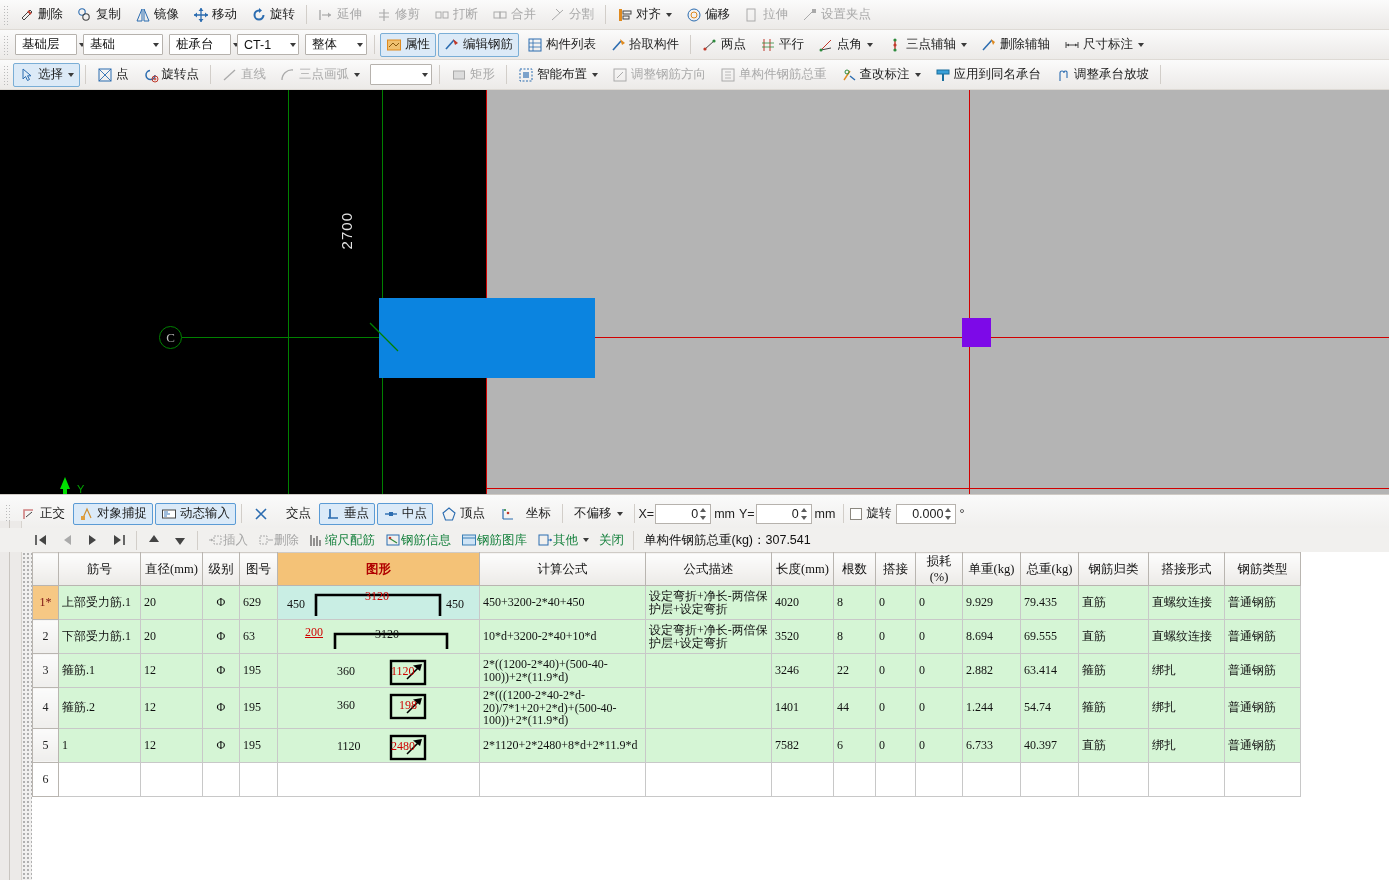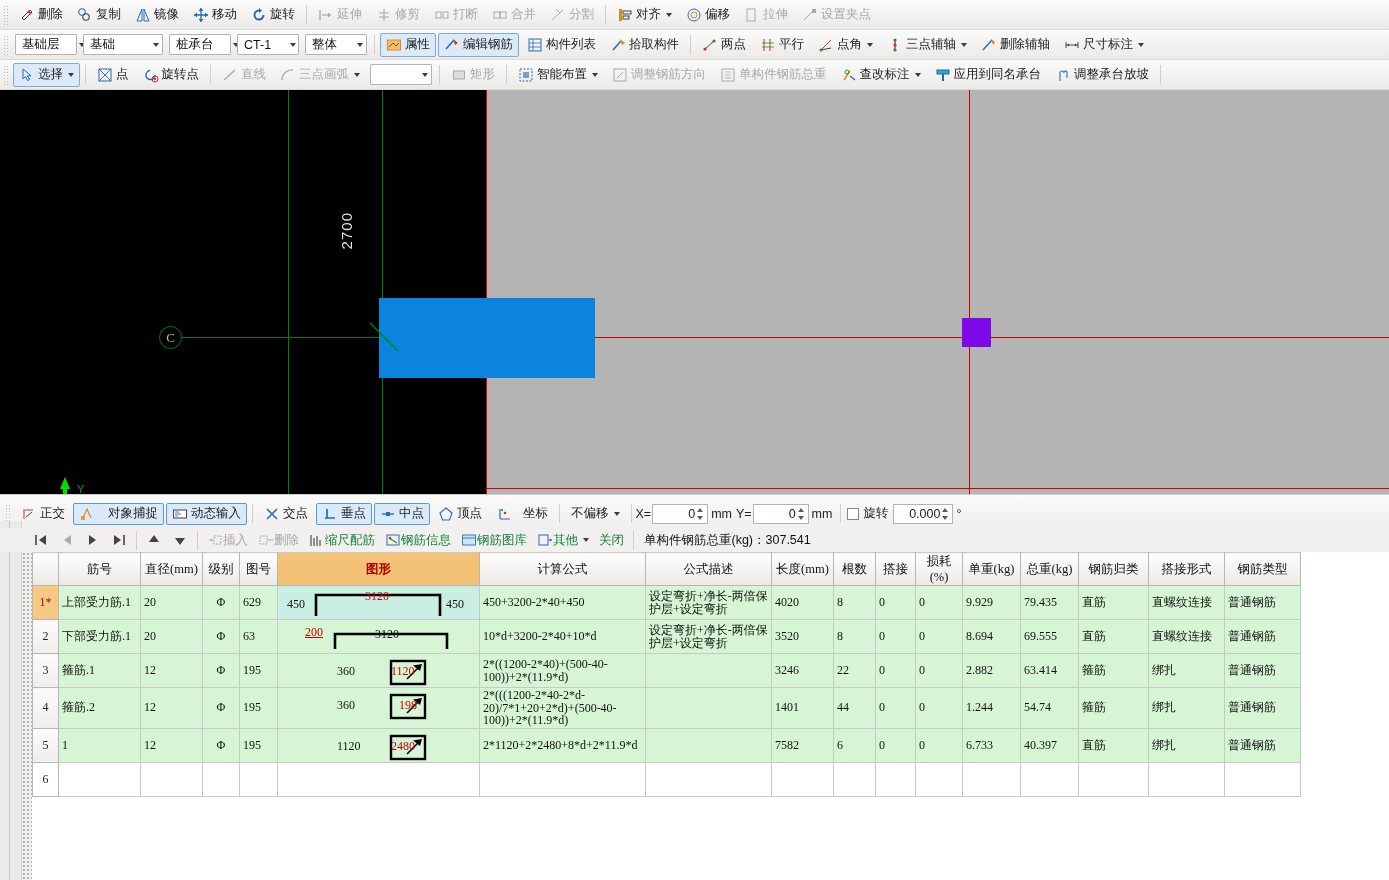--- a/index.html
+++ b/index.html
@@ -603,39 +603,39 @@
         </span>
         <span class="lbl" style="margin-left:3px">正交</span>
       </span>
       <span class="sb-item on">
         <span class="ico">
           <svg width="16" height="16" viewBox="0 0 16 16">
             <path d="M4 12 L8 3 L12 12" stroke="#d09030" fill="none" stroke-width="1.2"></path>
             <rect x="2" y="10" width="4" height="4" fill="#e0a040"></rect>
           </svg>
         </span>
-        <span class="lbl" style="margin-left:13px">对象捕捉</span>
+        <span class="lbl" style="margin-left:2px">对象捕捉</span>
       </span>
       <span class="sb-item on">
         <span class="ico">
           <svg width="16" height="16" viewBox="0 0 16 16">
             <rect x="1.5" y="4" width="13" height="8" fill="#fff" stroke="#444"></rect>
             <path d="M3 6 H7 M3 8 H9 M3 10 H6" stroke="#2b6cb0" stroke-width="0.9"></path>
           </svg>
         </span>
         <span class="lbl" style="margin-left:3px">动态输入</span>
       </span>
       <span class="tb-sep"></span>
       <span class="sb-item">
         <span class="ico">
           <svg width="16" height="16" viewBox="0 0 16 16">
             <path d="M3 3 L13 13 M13 3 L3 13" stroke="#2b6cb0" stroke-width="1.6"></path>
           </svg>
         </span>
-        <span class="lbl" style="margin-left:3px">交点</span>
+        <span class="lbl" style="margin-left:17px">交点</span>
       </span>
       <span class="sb-item on">
         <span class="ico">
           <svg width="16" height="16" viewBox="0 0 16 16">
             <path d="M3 12 H13 M5 3 V12" stroke="#2b6cb0" stroke-width="1.7"></path>
           </svg>
         </span>
         <span class="lbl" style="margin-left:3px">垂点</span>
       </span>
       <span class="sb-item on">

